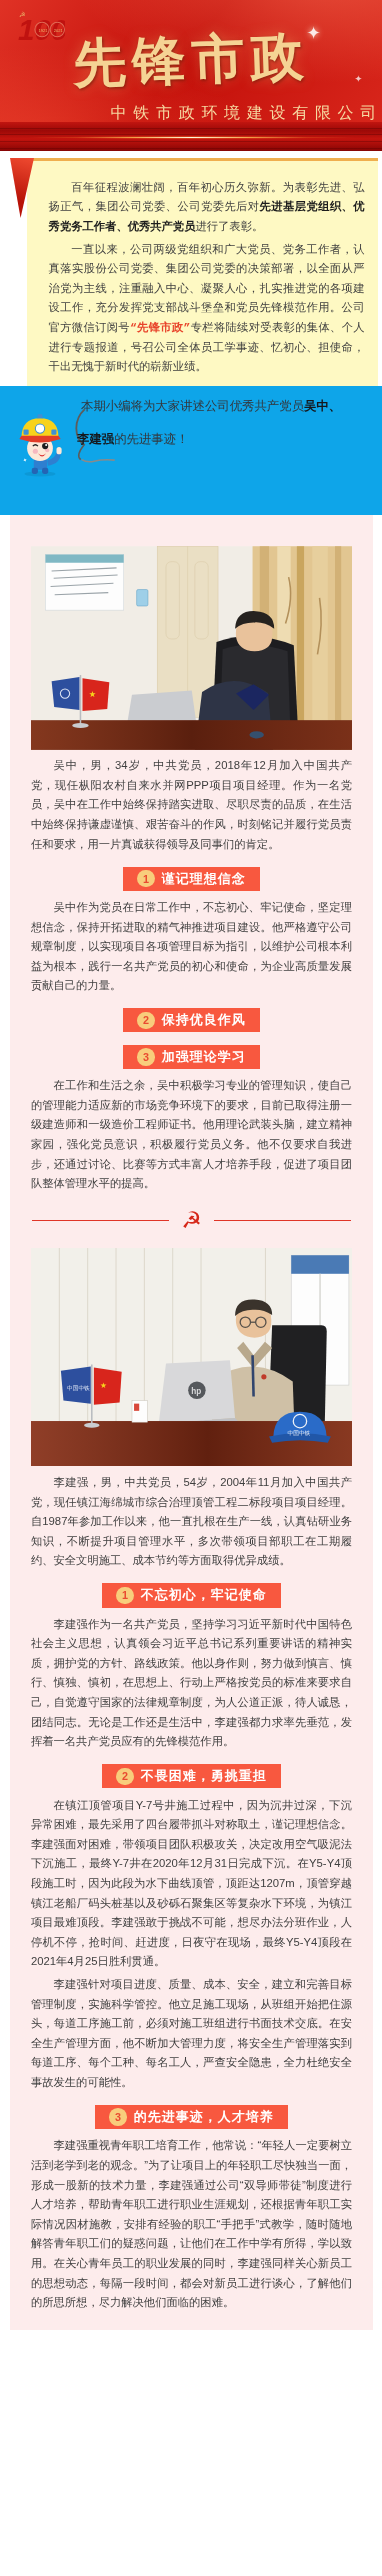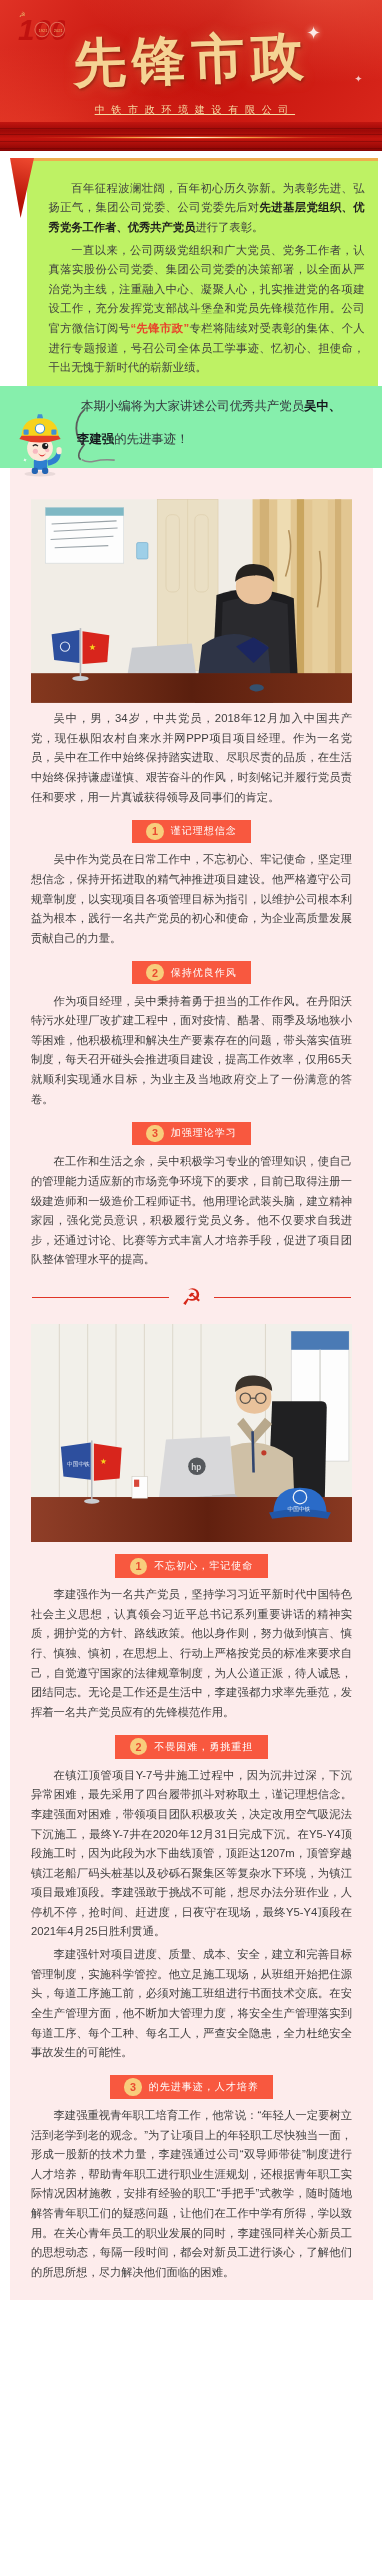--- a/index.html
+++ b/index.html
@@ -7,67 +7,67 @@
 
   
   .banner{position:relative;height:122px;background:
     radial-gradient(120% 160% at 85% -20%, rgba(255,120,90,.55), transparent 55%),
     radial-gradient(90% 120% at 10% 110%, rgba(255,90,60,.4), transparent 60%),
     linear-gradient(128deg,#e03225 0%,#c20f0a 48%,#d8261b 100%);overflow:hidden;}
   .banner-title{position:absolute;top:30px;left:0;width:100%;text-align:center;
     font-family:"DejaVu Serif",serif;font-weight:bold;font-size:53px;line-height:1.1;
     color:#f5d394;letter-spacing:6.2px;transform:rotate(-2deg);
     text-shadow:1px 1.5px 3.1px rgba(90,20,0,.55),0 0 12.4px rgba(255,215,130,.35);}
-  .banner-sub{position:absolute;top:103px;left:0;width:100%;text-align:center;
-    font-size:10px;letter-spacing:6.7px;text-indent:6.7px;color:#f6d9a2;text-decoration:underline;}
+  .banner-sub{position:absolute;top:103px;left:0;width:100%;text-align:right;
+    font-size:16px;letter-spacing:6.7px;text-indent:6.7px;color:#f6d9a2;}
   .glint{position:absolute;left:33%;top:123px;width:34%;height:2.6px;border-radius:50%;
     background:radial-gradient(closest-side,#fff3c8,rgba(255,200,110,.6) 55%,transparent);}
   .sparkle{position:absolute;color:#fff;opacity:.9;}
   .sparkle.s1{top:23px;right:62px;font-size:17.5px;text-shadow:0 0 6.2px #ffd;}
   .sparkle.s2{top:73px;right:20.6px;font-size:9.3px;opacity:.75;}
   .logo100{position:absolute;left:17.5px;top:10.3px;}
 
   
   .band{position:relative;height:29px;background:linear-gradient(180deg,#c11510 0%,#9c0907 30%,#c3140e 58%,#860504 100%);}
   .band::before{content:"";position:absolute;inset:0;
     background:repeating-linear-gradient(180deg,transparent 0 5.7px,rgba(80,0,0,.35) 5.7px 6.7px);}
   .band .shine{position:absolute;left:7%;right:7%;top:14px;height:3.1px;border-radius:50%;
     background:radial-gradient(closest-side,#fffbe2,rgba(255,196,87,.8) 35%,rgba(255,140,40,.25) 70%,transparent);}
 
   .white-gap{height:7.2px;}
 
   
-  .card-intro{position:relative;margin:0 5px 0 27px;background:#bef264;
-    border-top:3.1px solid #efae4e;padding:14.4px 13.4px 5.2px 21.6px;}
+  .card-intro{position:relative;margin:0 5px 0 27px;background:#fef9c3;
+    border-top:3.1px solid #efae4e;padding:14.4px 13.4px 5.2px 21.6px;font-family:Liberation Mono, monospace;}
   .ribbon{position:absolute;left:-17px;top:-3.1px;width:24px;height:60px;
     background:linear-gradient(195deg,#ef4a30,#b81308 70%);
     clip-path:polygon(0 0,100% 0,44% 100%);}
   .para{font-size:11.3px;line-height:19.6px;text-align:justify;text-indent:2em;margin:3.1px 0;color:#3f3f3f;}
   .para b{color:#1d1d1d;}
   .red-b{color:#e8442b;font-weight:bold;}
 
   
-  .mascot-row{position:relative;height:82px;background:#86efac;}
+  .mascot-row{position:relative;height:129px;background:#0ea5e9;}
   .speech-line1{position:absolute;left:81px;top:12.4px;font-size:12.4px;color:#33373d;}
   .speech-line2{position:absolute;left:77px;top:34px;font-size:12.4px;color:#33373d;margin-top:11px;}
   .speech-line1 b,.speech-line2 b{color:#15181d;}
   .mascot{position:absolute;left:13.4px;top:23px;}
   .tail{position:absolute;left:60px;top:19.6px;}
 
   
   .card-main{margin:0 10.3px;background:#fdecec;padding:31px 20.6px 14.4px;}
   figure{margin:0 auto 6.2px;width:321px;}
   figure.ph2{margin:5.2px auto 7.2px;}
   figure svg{display:block;}
 
   .sec{display:flex;align-items:center;justify-content:center;gap:7.2px;
     width:fit-content;margin:12.4px auto 7.2px;background:#f8583f;padding:3.1px 14.4px;}
   .sec .num{width:17.5px;height:17.5px;border-radius:50%;background:#f8cd7c;color:#e94a31;
     font-weight:bold;font-size:10.8px;display:flex;align-items:center;justify-content:center;flex:0 0 auto;}
-  .sec .lbl{color:#ffffff;font-weight:normal;font-size:10px;letter-spacing:1px;white-space:nowrap;}
+  .sec .lbl{color:#ffffff;font-weight:bold;font-size:13px;letter-spacing:1px;white-space:nowrap;}
 
   .divider{display:flex;align-items:center;margin:15.5px 1px;}
   .divider .dline{flex:1;height:1px;background:#e03527;}
   .divider .demblem{margin:0 12.4px;font-size:23px;line-height:1;color:#d6281a;}
 </style>
 </head>
 <body>
 
 <div class="banner">
   <svg class="logo100" width="47" height="38" viewBox="0 0 92 74">
@@ -185,21 +185,20 @@
   <div class="sec">
     <span class="num">1</span>
     <span class="lbl">谨记理想信念</span>
   </div>
   <p class="para">吴中作为党员在日常工作中，不忘初心、牢记使命，坚定理想信念，保持开拓进取的精气神推进项目建设。他严格遵守公司规章制度，以实现项目各项管理目标为指引，以维护公司根本利益为根本，践行一名共产党员的初心和使命，为企业高质量发展贡献自己的力量。</p>
 
   <div class="sec">
     <span class="num">2</span>
     <span class="lbl">保持优良作风</span>
   </div>
-  <p class="para">作为项目经理，吴中秉持着勇于担当的工作作风。在丹阳沃特污水处理厂改扩建工程中，面对疫情、酷暑、雨季及场地狭小等困难，他积极梳理和解决生产要素存在的问题，带头落实值班制度，每天召开碰头会推进项目建设，提高工作效率，仅用65天就顺利实现通水目标，为业主及当地政府交上了一份满意的答卷。</p>
 
   <div class="sec">
     <span class="num">3</span>
     <span class="lbl">加强理论学习</span>
   </div>
   <p class="para">在工作和生活之余，吴中积极学习专业的管理知识，使自己的管理能力适应新的市场竞争环境下的要求，目前已取得注册一级建造师和一级造价工程师证书。他用理论武装头脑，建立精神家园，强化党员意识，积极履行党员义务。他不仅要求自我进步，还通过讨论、比赛等方式丰富人才培养手段，促进了项目团队整体管理水平的提高。</p>
 
   <div class="divider">
     <div class="dline"></div>
     <span class="demblem">☭</span>
@@ -255,20 +254,21 @@
       <ellipse cx="118" cy="344" rx="15" ry="5" fill="#c9ccd0"></ellipse>
       <polygon points="116,230 58,238 63,296 116,302" fill="#2d4f9e"></polygon>
       <text x="70" y="276" font-size="11" fill="#e6ecf8">中国中铁</text>
       <polygon points="122,232 176,240 172,300 122,304" fill="#d8251c"></polygon>
       <text x="134" y="272" font-size="15" fill="#f7d21c">★</text>
       <rect x="196" y="296" width="30" height="42" fill="#fdfdfd" stroke="#c9c4ba"></rect>
       <rect x="200" y="302" width="10" height="14" fill="#d8483a"></rect>
     </svg>
   </figure>
 
+  <p class="para">李建强，男，中共党员，54岁，2004年11月加入中国共产党，现任镇江海绵城市综合治理顶管工程二标段项目项目经理。自1987年参加工作以来，他一直扎根在生产一线，认真钻研业务知识，不断提升项目管理水平，多次带领项目部职工在工期履约、安全文明施工、成本节约等方面取得优异成绩。</p>
 
   <div class="sec">
     <span class="num">1</span>
     <span class="lbl">不忘初心，牢记使命</span>
   </div>
   <p class="para">李建强作为一名共产党员，坚持学习习近平新时代中国特色社会主义思想，认真领会习近平总书记系列重要讲话的精神实质，拥护党的方针、路线政策。他以身作则，努力做到慎言、慎行、慎独、慎初，在思想上、行动上严格按党员的标准来要求自己，自觉遵守国家的法律规章制度，为人公道正派，待人诚恳，团结同志。无论是工作还是生活中，李建强都力求率先垂范，发挥着一名共产党员应有的先锋模范作用。</p>
 
   <div class="sec">
     <span class="num">2</span>
     <span class="lbl">不畏困难，勇挑重担</span>

